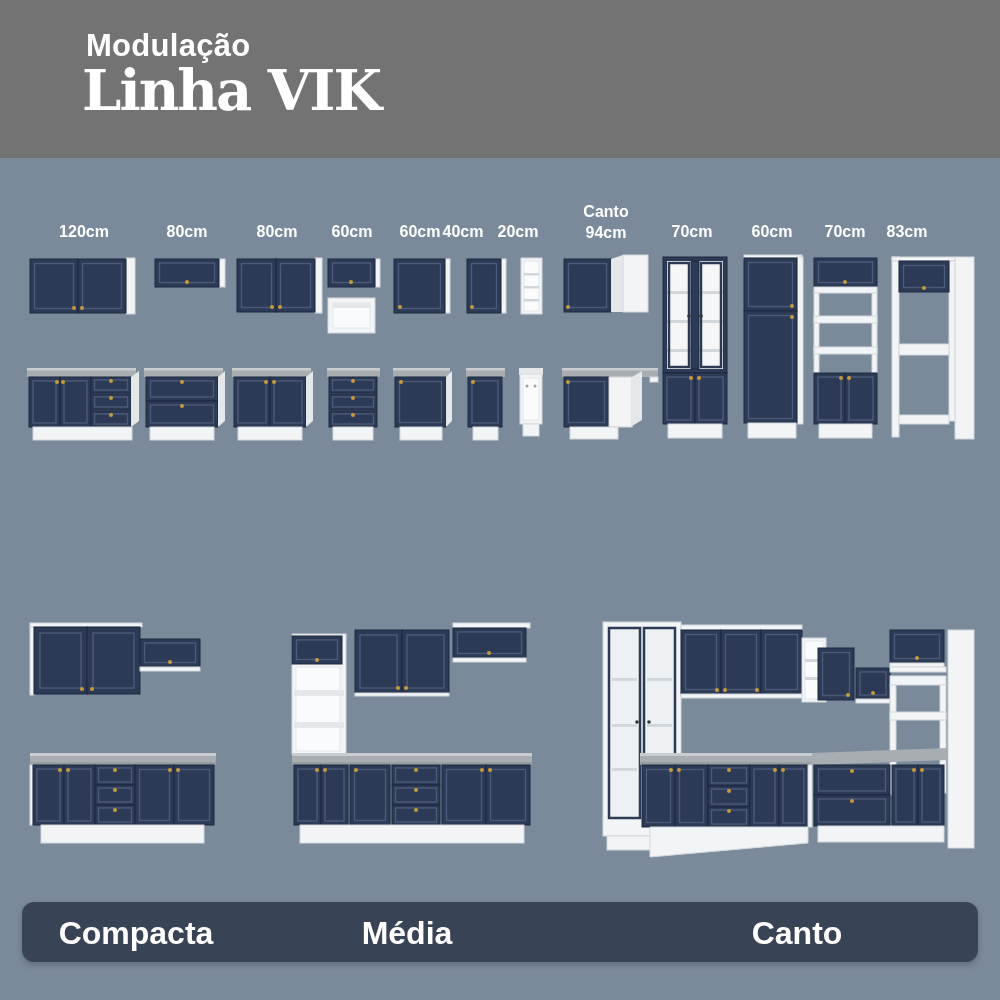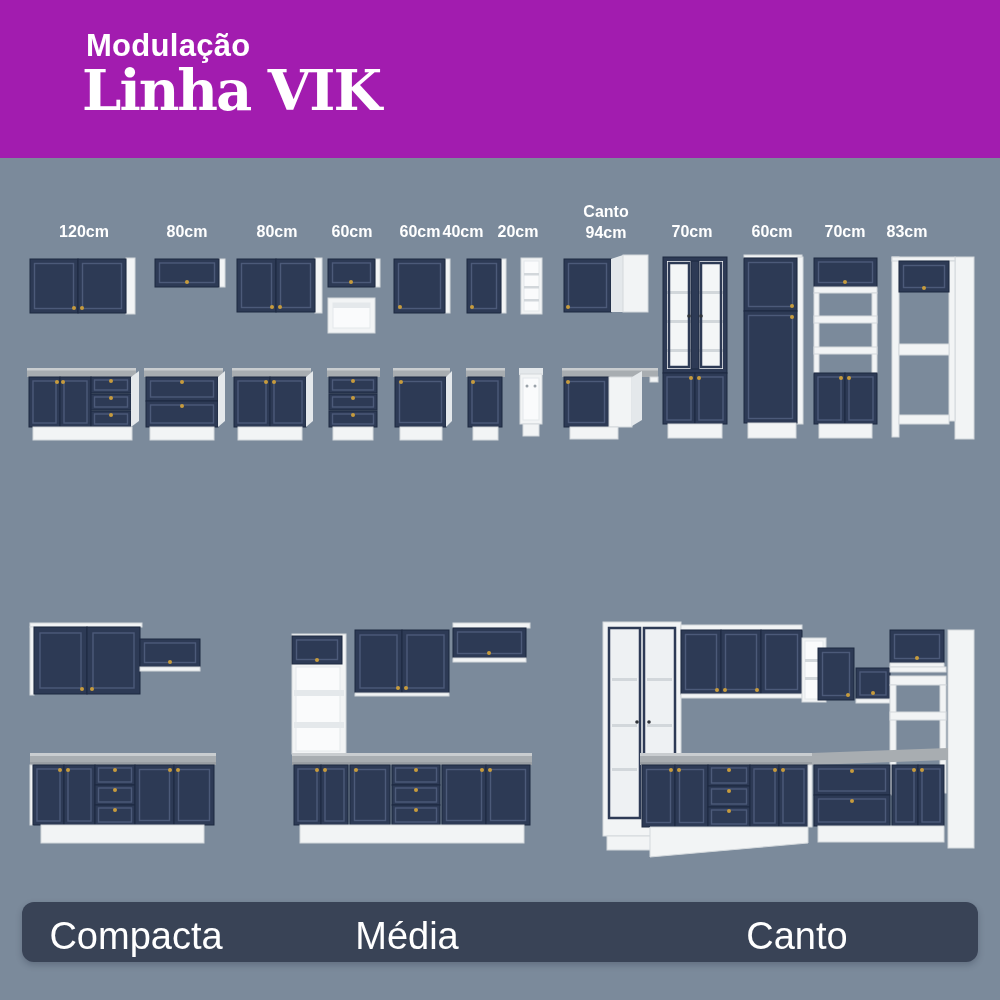--- a/index.html
+++ b/index.html
@@ -1,29 +1,29 @@
 <!DOCTYPE html>
 <html><head>
 <meta charset="utf-8">
 <style>
   html,body{margin:0;padding:0;background:#5f6d7d}
   .stage{position:relative;width:1000px;height:1000px;background:#7b8a9b;overflow:hidden;
          font-family:"Liberation Sans",sans-serif;color:#fff}
-  .header{position:absolute;left:0;top:0;width:1000px;height:158px;background:#a21caf}
+  .header{position:absolute;left:0;top:0;width:1000px;height:158px;background:#737373}
   .header .sub{position:absolute;left:86px;top:28px;font-size:31px;font-weight:700;letter-spacing:.3px}
   .header .title{position:absolute;left:82px;top:62px;font-size:56px;font-weight:700;
                  font-family:"DejaVu Serif",serif;letter-spacing:-2px;line-height:1}
   .size-label{position:absolute;top:223px;transform:translateX(-50%);font-size:16px;font-weight:700;white-space:nowrap}
   .size-label.two{top:201px;text-align:center;line-height:21px}
   .banner{position:absolute;left:22px;top:506px;width:956px;height:61px;background:#394356;border-radius:10px;
           display:flex;align-items:center;justify-content:center;font-size:30px;font-weight:700;
           letter-spacing:-.3px;box-shadow:0 3px 6px rgba(25,33,50,.25);white-space:nowrap}
   .setbar{position:absolute;left:22px;top:902px;width:956px;height:60px;background:#394356;border-radius:12px;
           box-shadow:0 3px 6px rgba(25,33,50,.25)}
-  .set-label{position:absolute;top:915px;transform:translateX(-50%);font-size:38px;font-weight:400;white-space:nowrap}
+  .set-label{position:absolute;top:915px;transform:translateX(-50%);font-size:32px;font-weight:700;white-space:nowrap}
   svg.art{position:absolute;left:0;top:0}
   
   .d{fill:#2d3a55;stroke:#1d2941;stroke-width:1}
   .p{fill:none;stroke:#5d6c8e;stroke-opacity:.65;stroke-width:1.4}
   .w{fill:#f2f4f5;stroke:#d3d8dc;stroke-width:1}
   .ws{fill:#e4e8eb}
   .in{fill:#fafbfc;stroke:#e4e8eb;stroke-width:1}
   .sh{fill:#d2d7db}
   .ct{fill:#a8adb1}
   .cth{fill:#c9cdd0}

